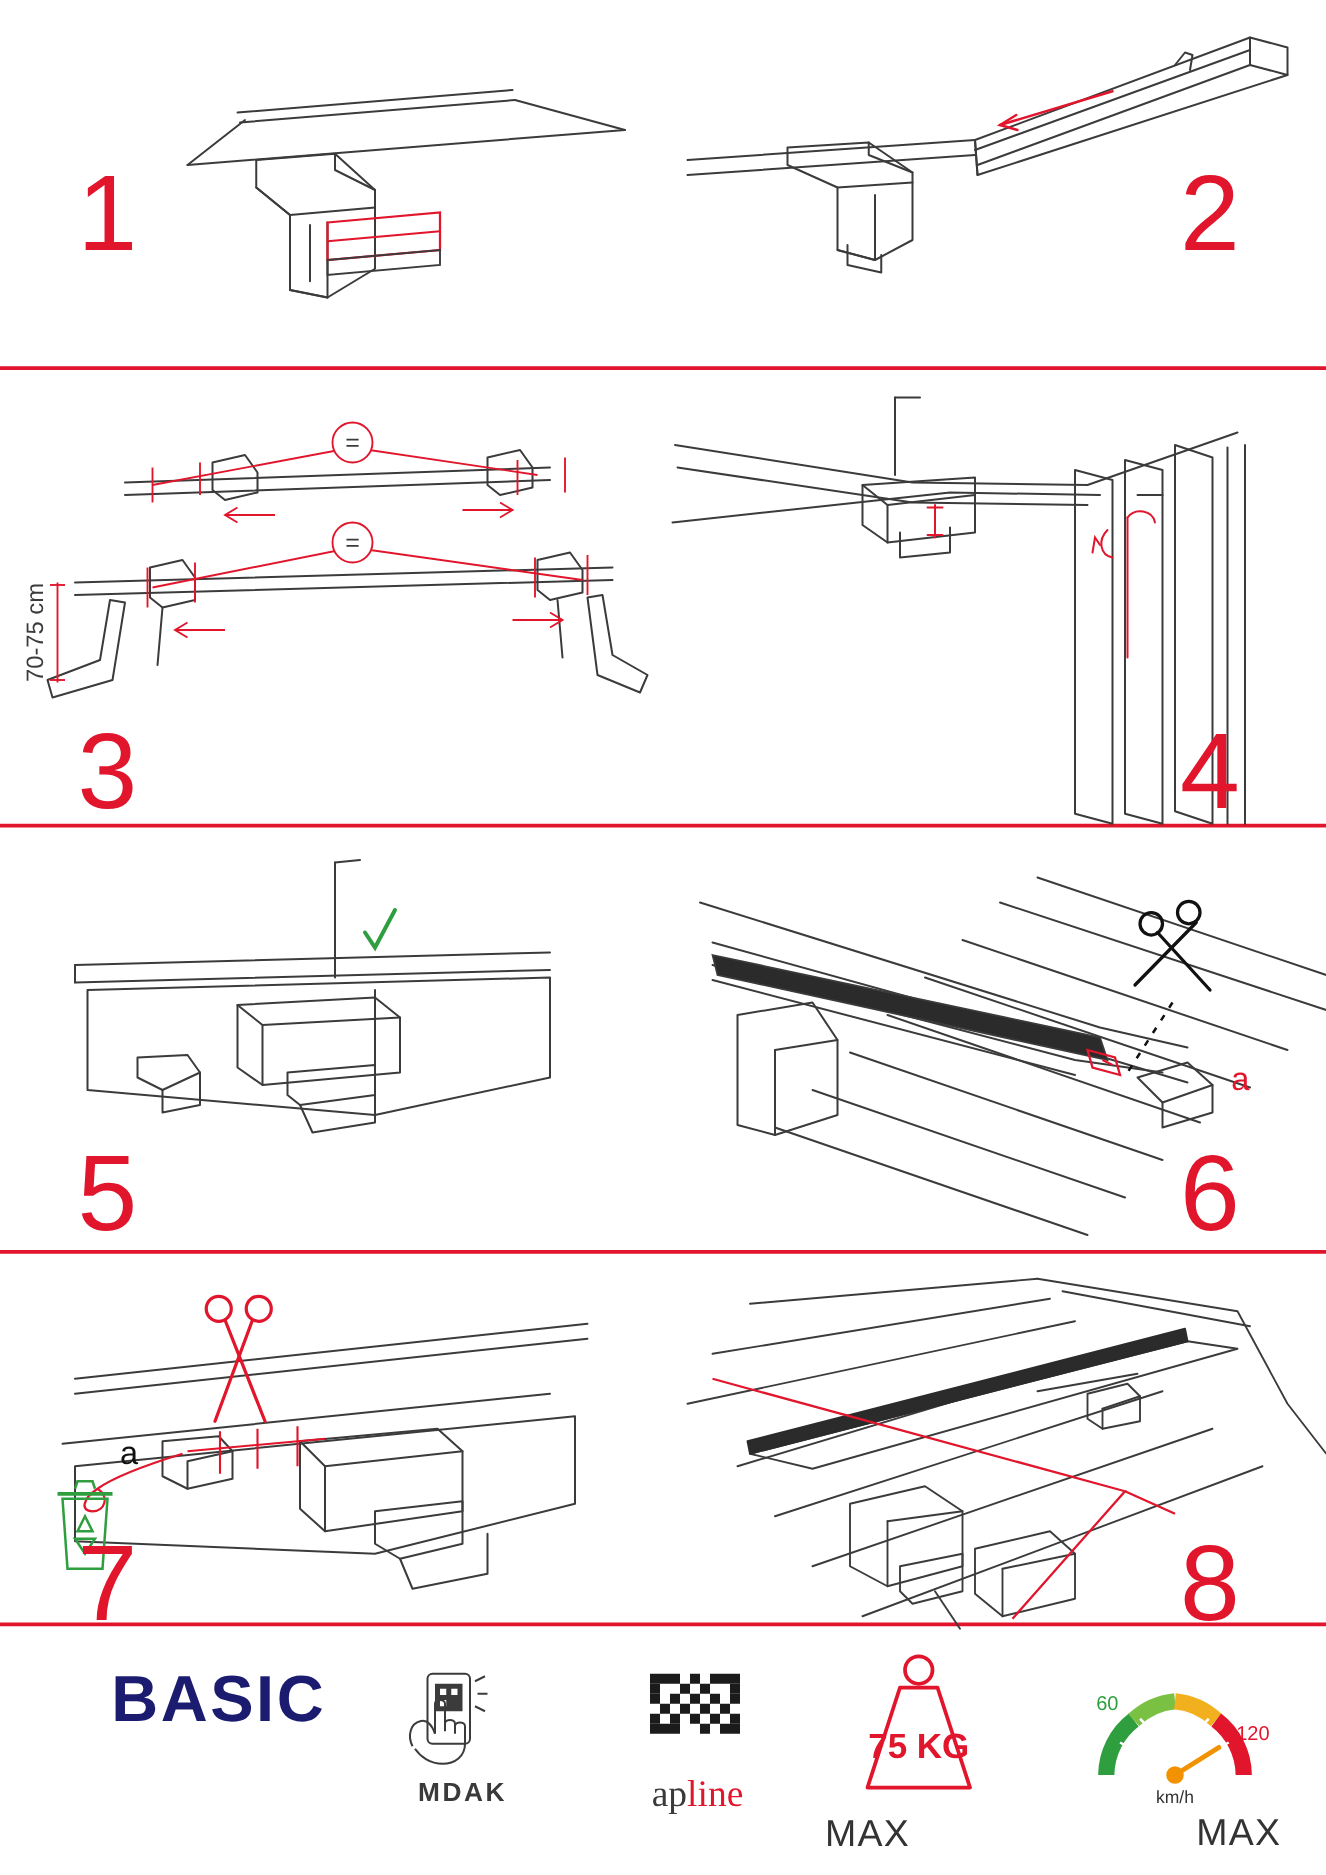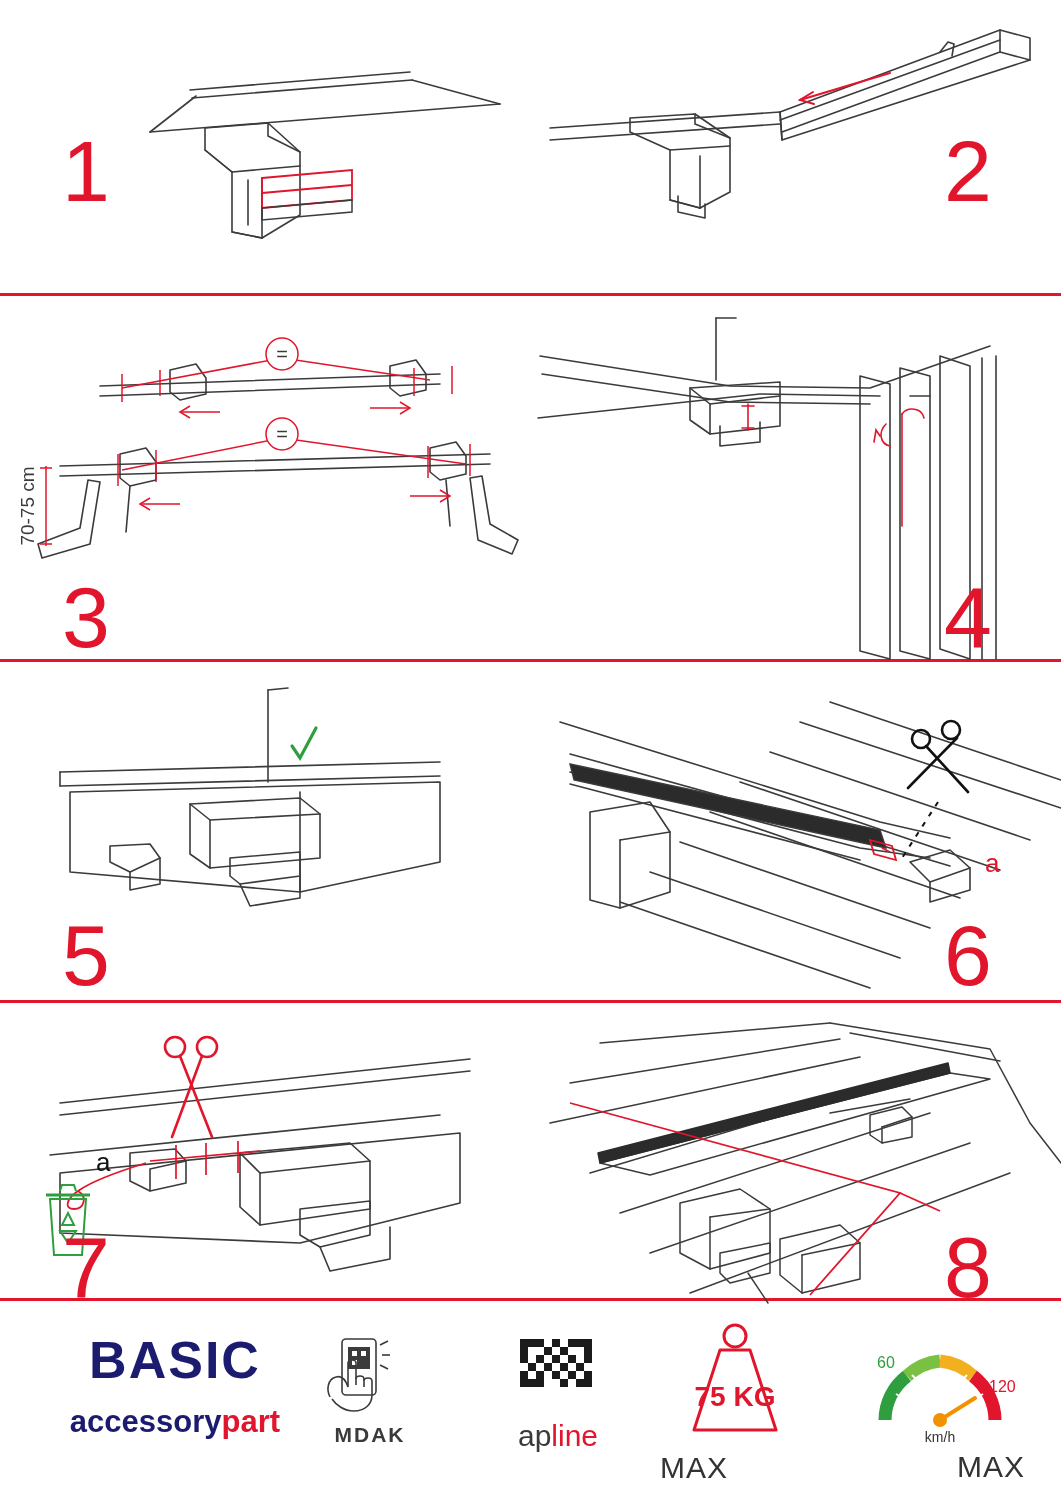--- a/index.html
+++ b/index.html
@@ -23,21 +23,21 @@
                    letter-spacing:0px;color:#1b1b6f;margin-top:14px;}
   .brand-accessory .part{color:#e1152b;}
 
   .mdak{position:absolute;left:300px;top:35px;width:140px;text-align:center;}
   .mdak .lbl{font-weight:700;font-size:21px;letter-spacing:2px;color:#3a3a3a;margin-top:8px;}
   .mdak .lbl .a{color:#3a3a3a;}
 
   .ipqi{position:absolute;left:398px;top:52px;width:130px;text-align:center;}
   .ipqi .lbl{font-size:27px;color:#8a8a8a;margin-top:14px;}
 
-  .apline{position:absolute;left:478px;top:35px;width:160px;text-align:center;}
+  .apline{position:absolute;left:478px;top:35px;width:160px;text-align:center;font-family:Liberation Serif, serif;}
   .apline .lbl{font-size:30px;color:#3a3a3a;margin-top:8px;}
   .apline .lbl .red{color:#e1152b;}
 
   .weight{position:absolute;left:660px;top:20px;width:150px;}
   .weight .maxlbl{font-size:30px;color:#333;margin-top:6px;letter-spacing:1px;}
 
   .speed{position:absolute;left:855px;top:20px;width:170px;text-align:right;}
   .speed .maxlbl{font-size:30px;color:#333;margin-top:2px;letter-spacing:1px;}
 
   .kghtxt{font-family:"Liberation Sans",sans-serif;font-weight:700;font-size:28px;fill:#e1152b;}
@@ -327,23 +327,20 @@
         <path d="M370,190 L410,208"></path>
       </g>
     </svg>
   </div>
   <div class="stepnum" style="left:944px;top:1224px;">8</div>
 
   <div class="footer">
 
     <div class="brandblock">
       <div class="brand-basic">BASIC</div>
-      <div class="brand-accessory">
-        <span>accessory</span><span class="part">part</span>
-      </div>
     </div>
 
     <div class="mdak">
       <svg width="140" height="80" viewBox="0 0 140 80">
         <g fill="none" stroke="#3b3b3b" stroke-width="1.6">
           <rect x="42" y="4" width="34" height="56" rx="4"></rect>
           <rect x="48" y="12" width="22" height="22" fill="#3b3b3b" stroke="none"></rect>
           <rect x="52" y="16" width="5" height="5" fill="#fff" stroke="none"></rect>
           <rect x="61" y="16" width="5" height="5" fill="#fff" stroke="none"></rect>
           <rect x="52" y="25" width="5" height="5" fill="#fff" stroke="none"></rect>

